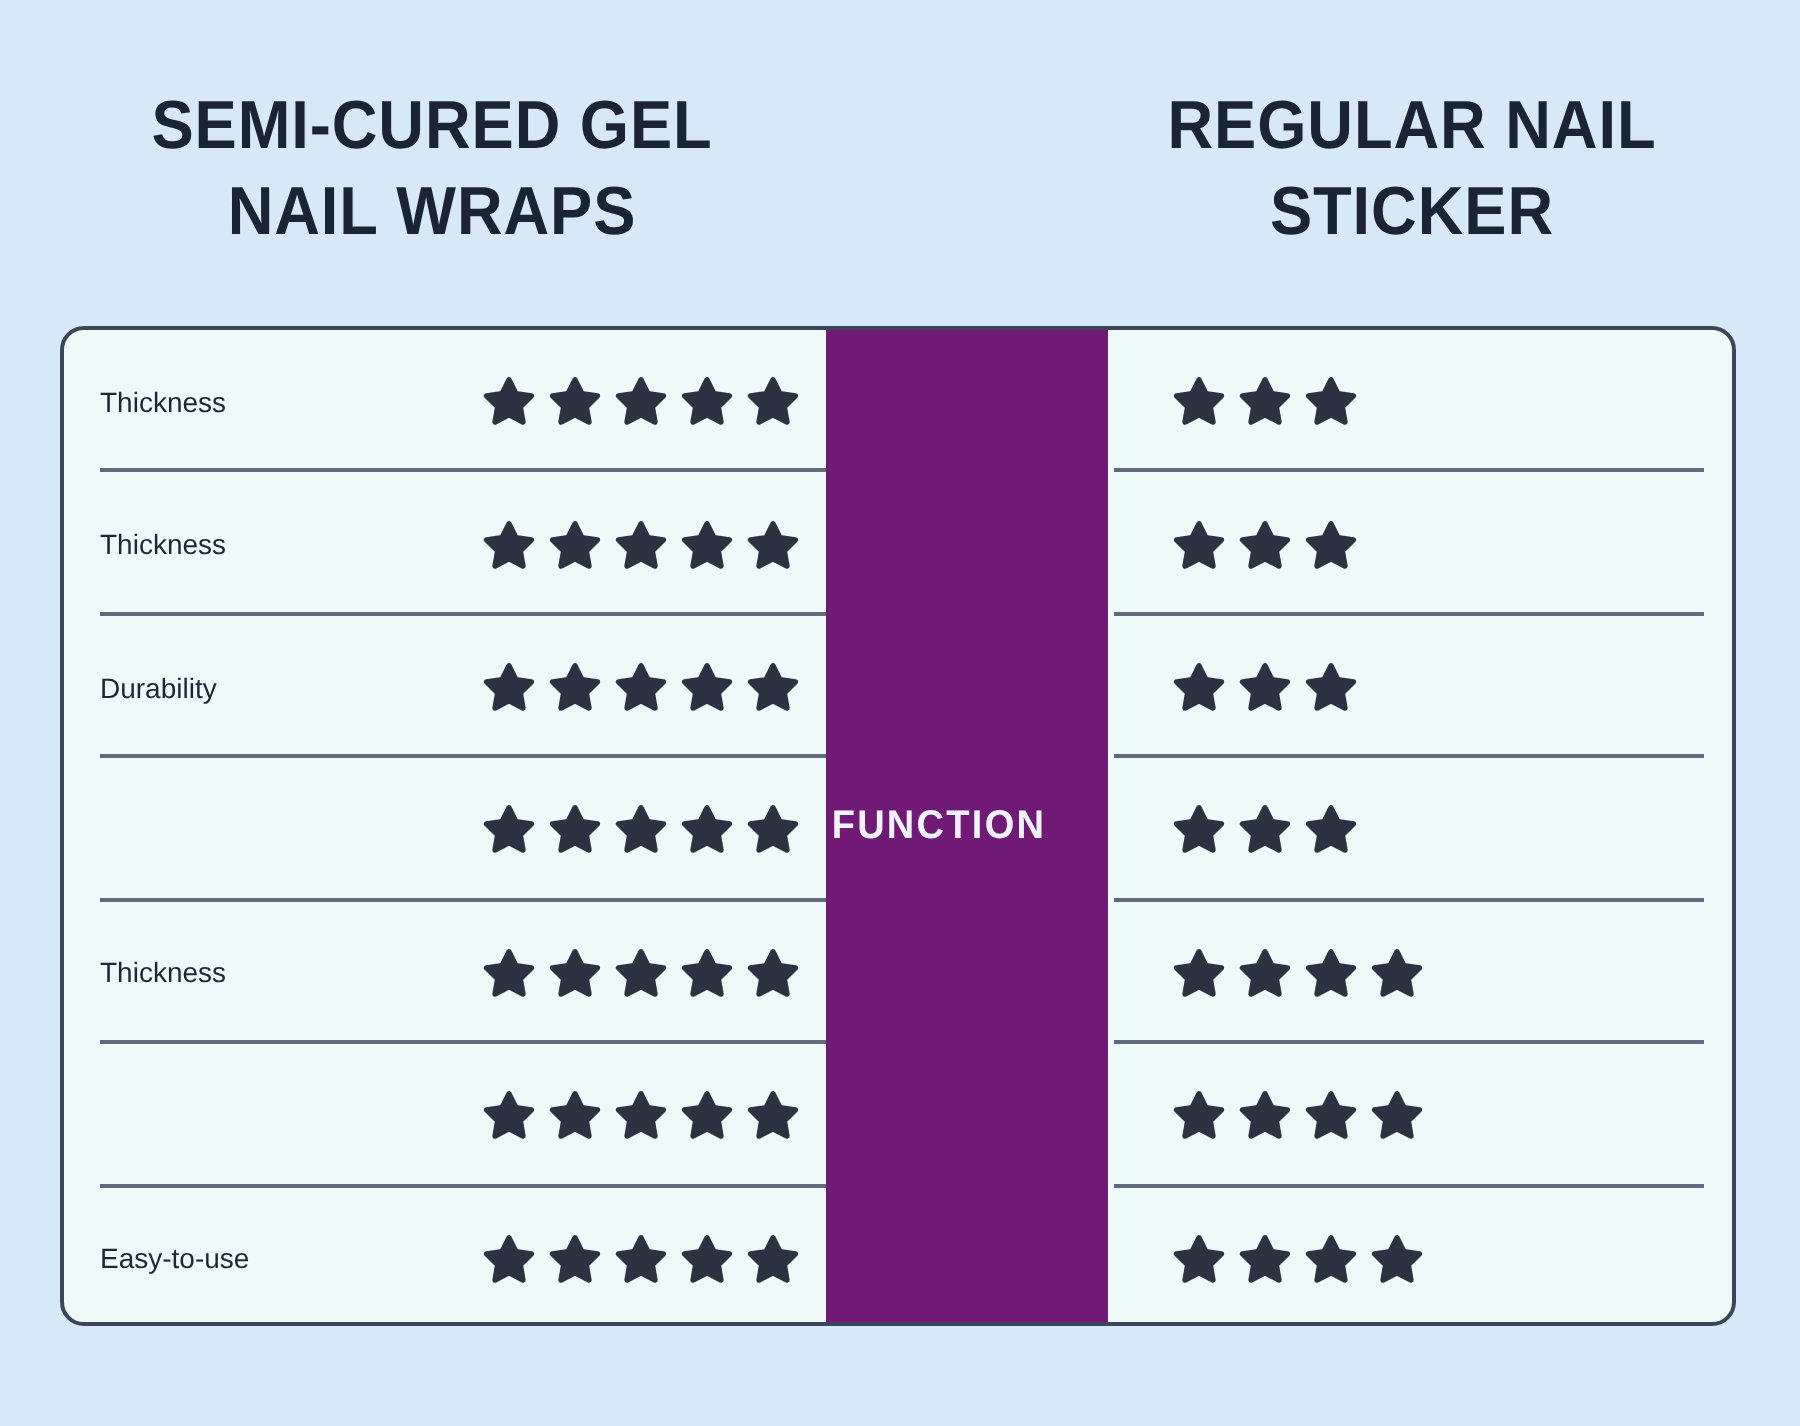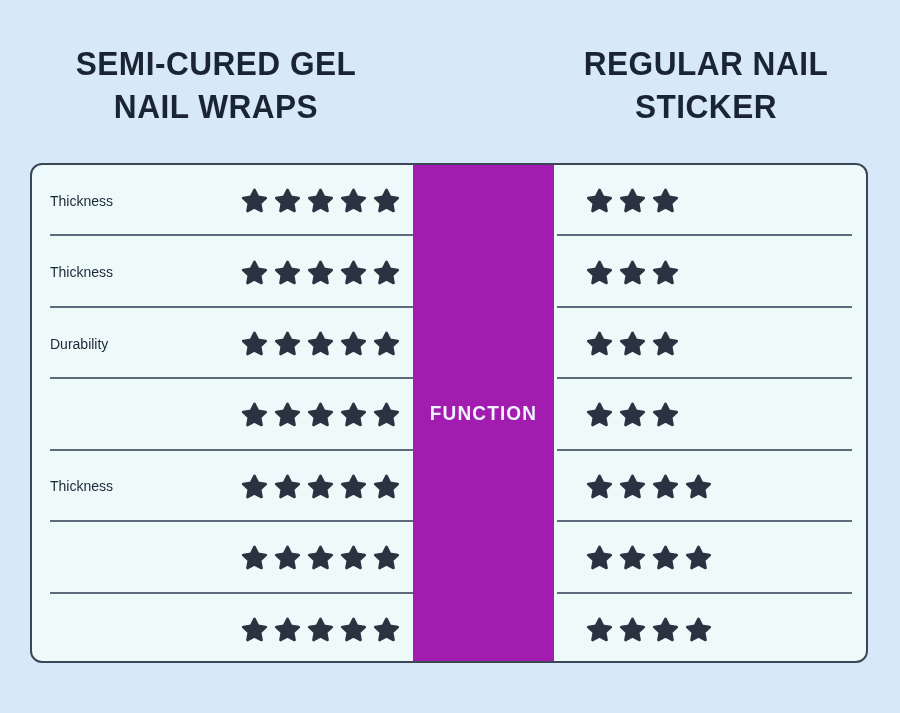--- a/index.html
+++ b/index.html
@@ -61,24 +61,24 @@
     overflow: hidden;
   }
 
   
   .function-band {
     position: absolute;
     left: 381px;
     top: 0;
     width: 141px;
     height: 100%;
-    background: #a21caf;
+    background: #701a75;
     display: flex;
     align-items: center;
-    justify-content: center;
+    justify-content: flex-start;
     z-index: 2;
   }
   .function-band .band-label {
     color: #eef3fd;
     font-size: 20px;
     font-weight: 700;
     letter-spacing: 1.2px;
     transform: scaleX(0.95);
     white-space: nowrap;
   }
@@ -453,20 +453,21 @@
           <span class="star">
             <svg viewBox="0 0 24 24" xmlns="http://www.w3.org/2000/svg">
               <path fill="#2b3342" stroke="#2b3342" stroke-width="2.2" stroke-linejoin="round" d="M12 3.2 L14.9 9.0 L21.3 9.9 L16.7 14.4 L17.8 20.7 L12 17.7 L6.2 20.7 L7.3 14.4 L2.7 9.9 L9.1 9.0 Z"></path>
             </svg>
           </span>
         </div>
         <div class="divider left-div"></div>
         <div class="divider right-div"></div>
       </div>
       <div class="row">
+        <div class="cell-label">Easy-to-use</div>
         <div class="stars left-stars">
           <span class="star">
             <svg viewBox="0 0 24 24" xmlns="http://www.w3.org/2000/svg">
               <path fill="#2b3342" stroke="#2b3342" stroke-width="2.2" stroke-linejoin="round" d="M12 3.2 L14.9 9.0 L21.3 9.9 L16.7 14.4 L17.8 20.7 L12 17.7 L6.2 20.7 L7.3 14.4 L2.7 9.9 L9.1 9.0 Z"></path>
             </svg>
           </span>
           <span class="star">
             <svg viewBox="0 0 24 24" xmlns="http://www.w3.org/2000/svg">
               <path fill="#2b3342" stroke="#2b3342" stroke-width="2.2" stroke-linejoin="round" d="M12 3.2 L14.9 9.0 L21.3 9.9 L16.7 14.4 L17.8 20.7 L12 17.7 L6.2 20.7 L7.3 14.4 L2.7 9.9 L9.1 9.0 Z"></path>
             </svg>

